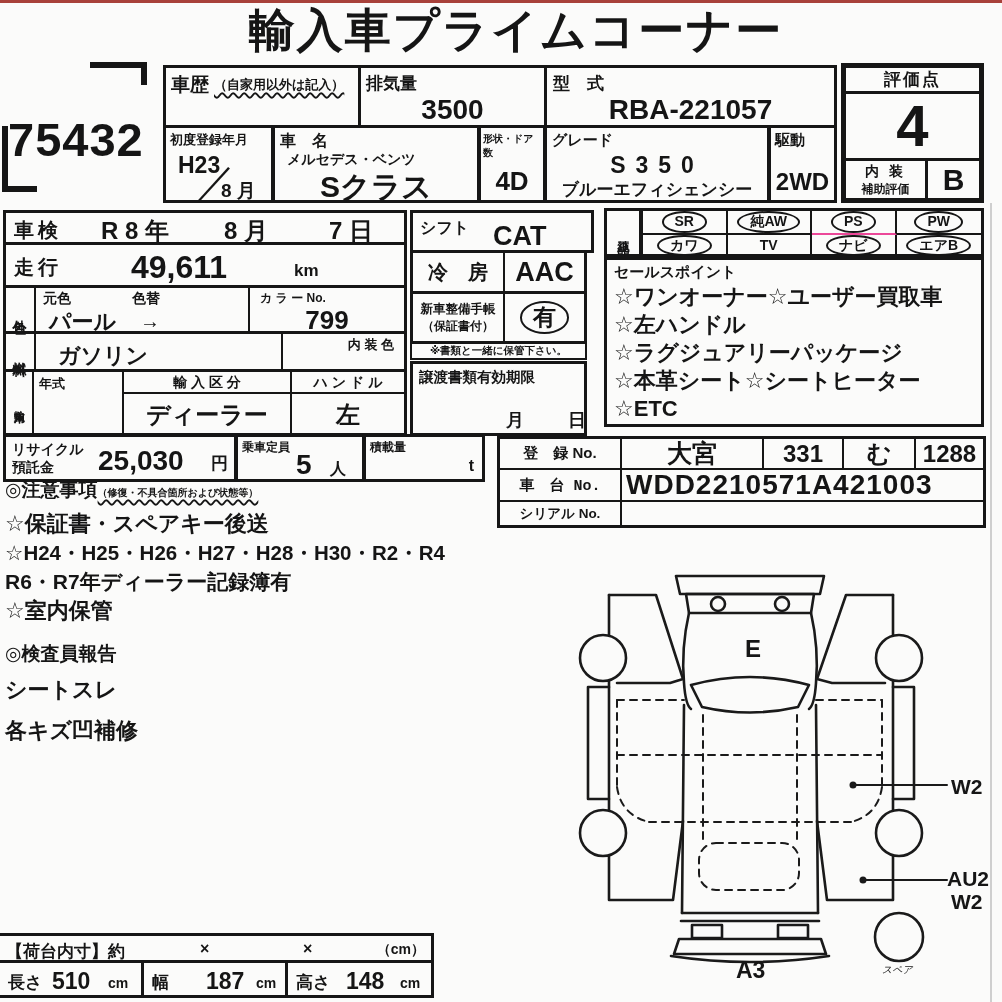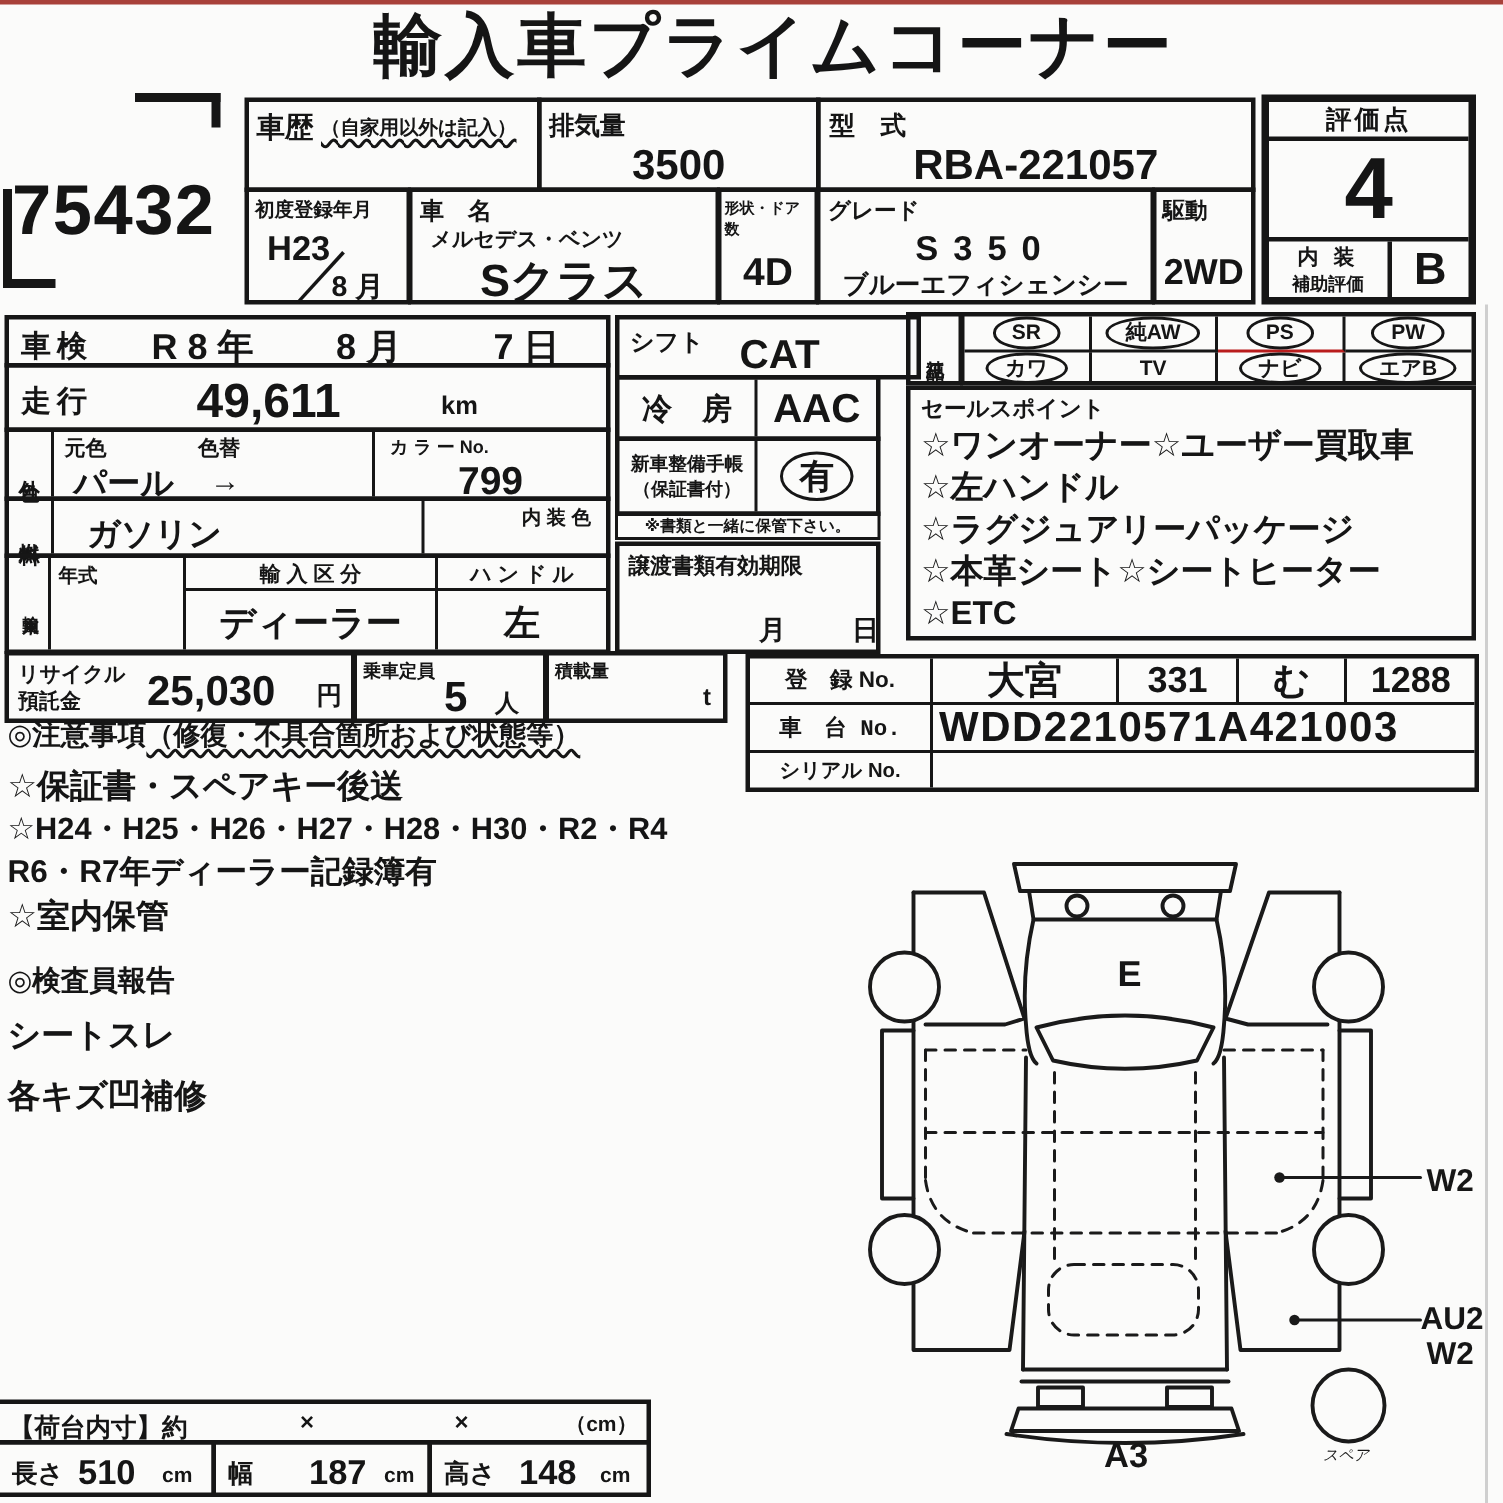--- a/index.html
+++ b/index.html
@@ -141,21 +141,21 @@
   <div class="box" style="left:235px; top:434px; width:130px; height:48px;">
     <span class="abs lbl" style="left:4px; top:2px; font-size:12px;">乗車定員</span>
     <span class="abs bold" style="left:58px; top:12px; font-size:28px;">5</span>
     <span class="abs bold" style="left:92px; top:22px; font-size:16px;">人</span>
   </div>
   <div class="box" style="left:363px; top:434px; width:122px; height:48px;">
     <span class="abs lbl" style="left:4px; top:2px; font-size:12px;">積載量</span>
     <span class="abs bold" style="right:8px; bottom:4px; font-size:16px; position:absolute;">t</span>
   </div>
 
-  <div class="box" style="left:410px; top:210px; width:204px; height:43px;">
+  <div class="box" style="left:410px; top:210px; width:184px; height:43px;">
     <span class="abs lbl" style="left:7px; top:5px; font-size:16px;">シフト</span>
     <span class="abs bold" style="left:80px; top:8px; font-size:27px;">CAT</span>
   </div>
   <div class="box" style="left:410px; top:250px; width:177px; height:44px; display:flex;">
     <div class="ctr lbl" style="width:92px; border-right:2px solid #161616; font-size:20px;">冷　房</div>
     <div class="ctr bold" style="flex:1; font-size:27px;">AAC</div>
   </div>
   <div class="box" style="left:410px; top:291px; width:177px; height:53px; display:flex;">
     <div class="ctr" style="width:92px; border-right:2px solid #161616; flex-direction:column;">
       <div class="bold" style="font-size:12.5px;">新車整備手帳</div>
@@ -173,21 +173,21 @@
   </div>
 
   <div class="box ctr vlabel" style="left:604px; top:208px; width:38px; height:49px; font-size:12px;">純正品</div>
   <div class="box" style="left:640px; top:208px; width:344px; height:49px; display:grid; grid-template-columns:repeat(4,1fr); grid-template-rows:1fr 1fr;">
     <div class="ctr" style="border-right:2px solid #161616; border-bottom:2px solid #161616;">
         <span style="font-size:14px; font-weight:700;" class="ellipse">SR</span>
       </div>
     <div class="ctr" style="border-right:2px solid #161616; border-bottom:2px solid #161616;">
         <span style="font-size:14px; font-weight:700;" class="ellipse">純AW</span>
       </div>
-    <div class="ctr" style="border-right:2px solid #161616; border-bottom:2px solid #b91c1c;">
+    <div class="ctr" style="border-right:2px solid #161616; border-bottom:2px solid #ec4899;">
         <span style="font-size:14px; font-weight:700;" class="ellipse">PS</span>
       </div>
     <div class="ctr" style="border-bottom:2px solid #161616;">
         <span style="font-size:14px; font-weight:700;" class="ellipse">PW</span>
       </div>
     <div class="ctr" style="border-right:2px solid #161616;">
         <span style="font-size:14px; font-weight:700;" class="ellipse">カワ</span>
       </div>
     <div class="ctr" style="border-right:2px solid #161616;">
         <span style="font-size:14px; font-weight:700;">TV</span>
@@ -207,38 +207,38 @@
       <div class="bold" style="font-size:22px; line-height:28px;">☆左ハンドル</div>
       <div class="bold" style="font-size:22px; line-height:28px;">☆ラグジュアリーパッケージ</div>
       <div class="bold" style="font-size:22px; line-height:28px;">☆本革シート☆シートヒーター</div>
       <div class="bold" style="font-size:22px; line-height:28px;">☆ETC</div>
     </div>
   </div>
 
   <div class="box" style="left:497px; top:436px; width:489px; height:92px;">
     <div style="display:flex; height:31px; border-bottom:2px solid #161616;">
       <div class="ctr lbl" style="width:122px; border-right:2px solid #161616; font-size:15px;">登　録 No.</div>
-      <div class="ctr bold" style="width:124px; border-right:2px solid #161616; font-size:25px;text-align:right;">大宮</div>
+      <div class="ctr bold" style="width:142px; border-right:2px solid #161616; font-size:25px;text-align:right;">大宮</div>
       <div class="ctr bold" style="width:80px; border-right:2px solid #161616; font-size:24px;">331</div>
       <div class="ctr bold" style="width:72px; border-right:2px solid #161616; font-size:24px;">む</div>
       <div class="ctr bold" style="flex:1; font-size:24px;">1288</div>
     </div>
     <div style="display:flex; height:32px; border-bottom:2px solid #161616;">
       <div class="ctr lbl" style="width:122px; border-right:2px solid #161616; font-size:15px;font-family:Liberation Mono, monospace;">車　台 No.</div>
       <div class="bold" style="flex:1; font-size:28px; line-height:30px; padding-left:4px; letter-spacing:1px;">WDD2210571A421003</div>
     </div>
     <div style="display:flex; height:23px;">
       <div class="ctr lbl" style="width:122px; border-right:2px solid #161616; font-size:13.5px;">シリアル No.</div>
       <div style="flex:1;"></div>
     </div>
   </div>
 
   <div class="abs" style="left:5px; top:477px; width:490px;">
     <div>
-      <span class="bold" style="font-size:19px;">◎注意事項</span><span class="bold wavy" style="font-size:18px;">（修復・不具合箇所および状態等）</span>
+      <span class="bold" style="font-size:19px;">◎注意事項</span><span class="bold wavy" style="font-size:10px;">（修復・不具合箇所および状態等）</span>
     </div>
     <div class="bold" style="font-size:22px; margin-top:6px; line-height:29px;">☆保証書・スペアキー後送</div>
     <div class="bold" style="font-size:20.5px; line-height:29px;">☆H24・H25・H26・H27・H28・H30・R2・R4</div>
     <div class="bold" style="font-size:21px; line-height:29px;">R6・R7年ディーラー記録簿有</div>
     <div class="bold" style="font-size:22px; line-height:29px;">☆室内保管</div>
   </div>
 
   <div class="abs" style="left:5px; top:641px; width:420px;">
     <div class="bold" style="font-size:19px;">◎検査員報告</div>
     <div class="bold" style="font-size:22px; margin-top:8px;">シートスレ</div>

